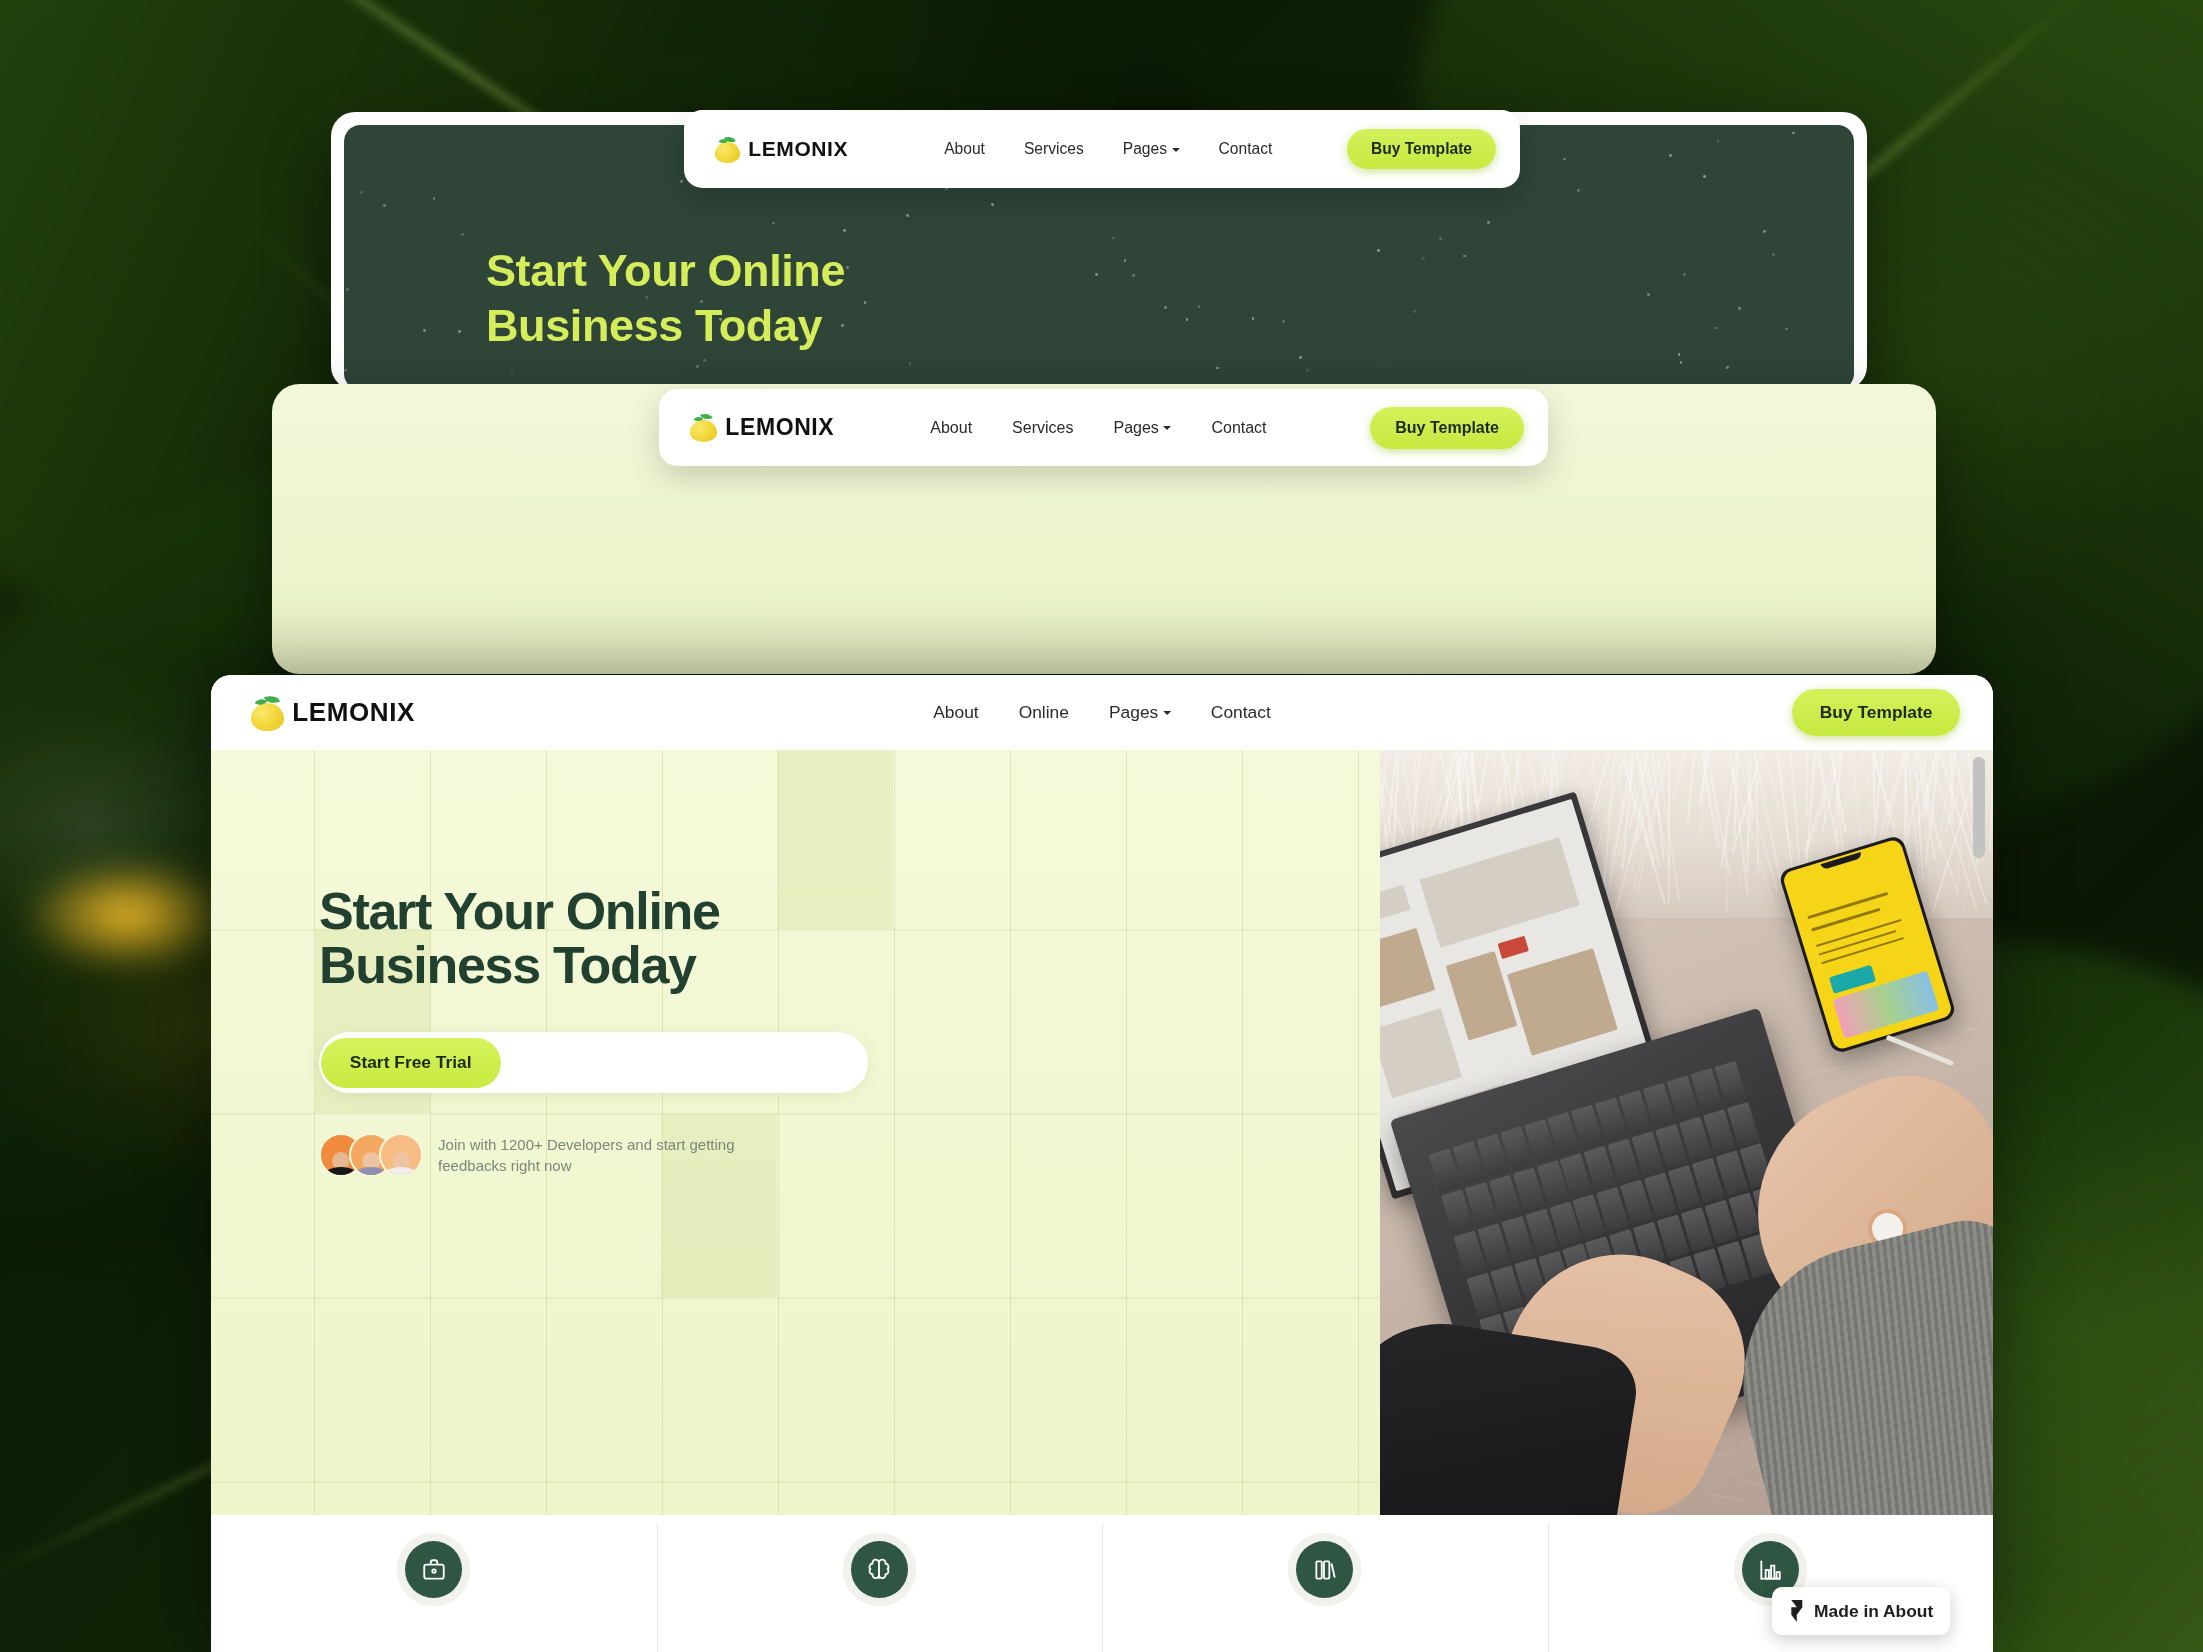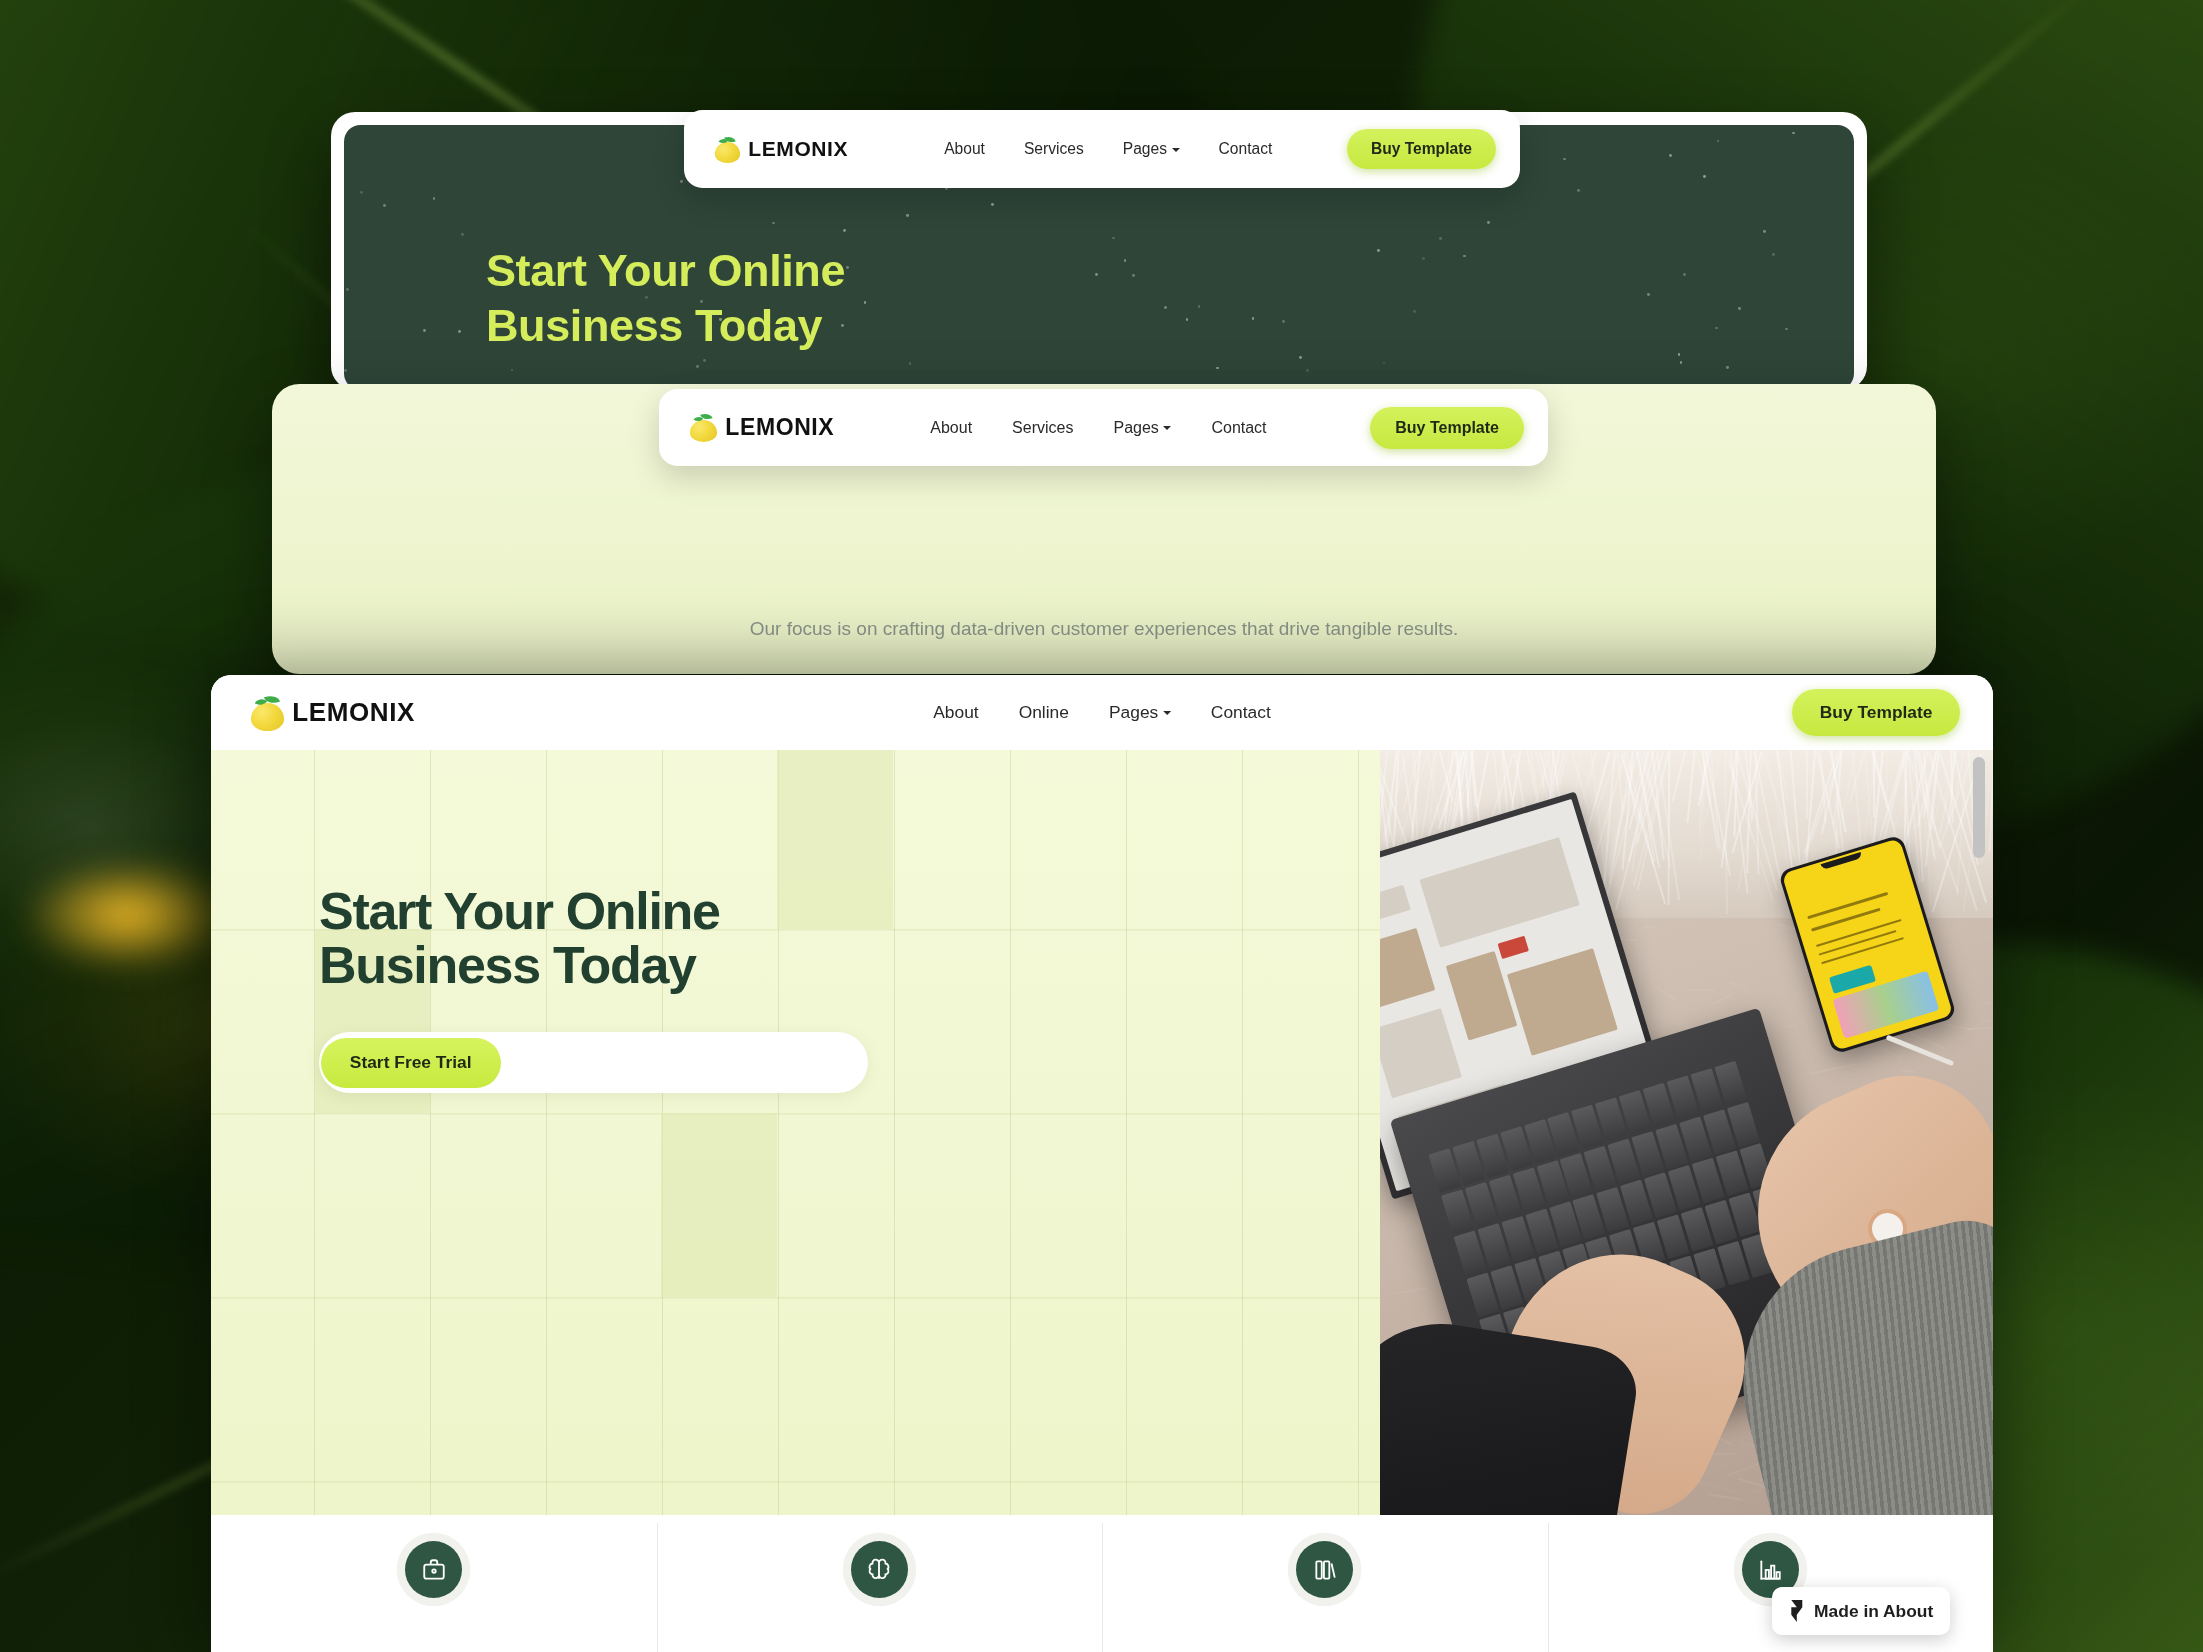--- a/index.html
+++ b/index.html
@@ -373,21 +373,20 @@
         <i class="chev"></i>
       </a>
     <a class="nav-link">
         <span>Contact</span>
       </a>
   </div>
   <button class="buy-btn" style="margin-left:auto;font-size:15.6px;padding:11px 24px;">Buy Template</button>
 </div>
 
 <div class="card card-mid">
-  <p class="mid-p">Our focus is on crafting data-driven customer experiences that drive tangible results.</p>
 
 </div>
 
 <div class="nav-float nav-2">
   <div class="logo">
     <div class="lemon" style="width:27px;height:28.5px;">
       <div class="body"></div>
       <div class="leaf1" style="width:11px;height:7.3px;left:11px;top:0;transform:rotate(-18deg);"></div>
       <div class="leaf2" style="width:8.3px;height:6.4px;left:3.7px;top:2.8px;transform:rotate(30deg) scaleX(-1);"></div>
     </div>
@@ -451,20 +450,37 @@
       <div class="hero-content">
         <h1 class="hero-h1">
           <span>Start Your Online</span><br>
           <span>Business Today</span>
         </h1>
 
         <div class="form-pill">
           <button class="trial-btn">Start Free Trial</button>
         </div>
 
+        <div class="social">
+          <div class="avatars">
+            <div class="av" style="background:#f08a3c;">
+              <div class="face" style="background:#e8b893;"></div>
+              <div class="shoulders" style="background:#171717;"></div>
+            </div>
+            <div class="av" style="background:#f4a861;">
+              <div class="face" style="background:#edc3a2;"></div>
+              <div class="shoulders" style="background:#8e8fae;"></div>
+            </div>
+            <div class="av" style="background:#f6bc83;">
+              <div class="face" style="background:#eec4a5;"></div>
+              <div class="shoulders" style="background:#f0ece7;"></div>
+            </div>
+          </div>
+          <div class="social-text">Join with 1200+ Developers and start getting feedbacks right now</div>
+        </div>
       </div>
     </div>
 
     <div class="hero-right">
       <div class="photo">
         <div class="rug" id="rugbox">
             <div class="rug-strand" style="left: 6.67653%; top: 82.7708%; width: 23px; height: 1.8px; opacity: 0.25; transform: rotate(-18.5375deg);"></div>
             <div class="rug-strand" style="left: 31.2188%; top: 63.5382%; width: 32px; height: 1.8px; opacity: 0.17; transform: rotate(18.5883deg);"></div>
             <div class="rug-strand" style="left: 75.8719%; top: 13.7972%; width: 15px; height: 1.8px; opacity: 0.25; transform: rotate(2.45182deg);"></div>
             <div class="rug-strand" style="left: 24.1806%; top: 19.6999%; width: 26px; height: 1.8px; opacity: 0.17; transform: rotate(-27.8733deg);"></div>

